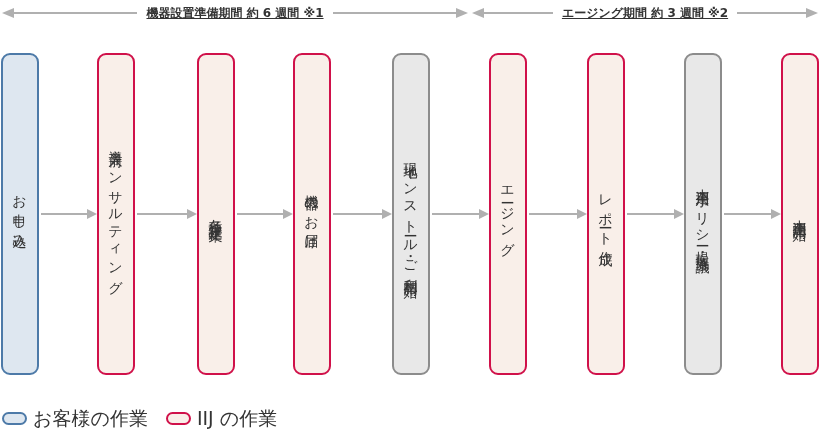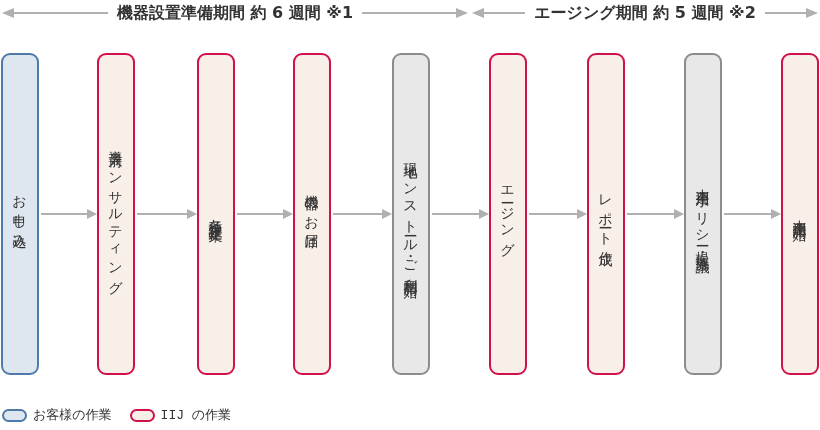--- a/index.html
+++ b/index.html
@@ -9,21 +9,21 @@
     --arrow:#b0b0b0;           --text:#333333;
   }
   * { margin:0; padding:0; box-sizing:border-box; }
   html,body { background:#fff; }
   body { font-family:"DejaVu Sans","Liberation Sans",sans-serif; color:var(--text); }
   .canvas { position:relative; width:820px; height:430px; background:#fff; overflow:hidden; }
 
   
   .phase { position:absolute; top:6px; height:14px; display:flex; align-items:center; }
   .phase .line { flex:1; height:2px; background:var(--arrow); }
-  .phase .label { font-size:16px; font-weight:bold; line-height:1; white-space:nowrap; padding:0 9px; color:var(--text); }
+  .phase .label { font-size:12px; font-weight:bold; line-height:1; white-space:nowrap; padding:0 9px; color:var(--text);text-decoration:underline; }
   .tri { width:0; height:0; }
   .tri.left  { border-top:5px solid transparent; border-bottom:5px solid transparent; border-right:12px solid var(--arrow); }
   .tri.right { border-top:5px solid transparent; border-bottom:5px solid transparent; border-left:12px solid var(--arrow); }
 
   
   .step { position:absolute; top:53px; width:38px; height:322px; border-radius:9px;
           border:2px solid; display:flex; align-items:center; justify-content:center; }
   .step.customer { border-color:var(--customer-border); background:var(--customer-fill); }
   .step.iij      { border-color:var(--iij-border);      background:var(--iij-fill); }
   .step.both     { border-color:var(--both-border);     background:var(--both-fill); }
@@ -37,39 +37,39 @@
                       border-top:5px solid transparent; border-bottom:5px solid transparent;
                       border-left:10px solid var(--arrow); }
 
   
   .legend { position:absolute; left:2px; top:409px; display:flex; align-items:center; gap:18px; }
   .legend-item { display:flex; align-items:center; gap:6px; }
   .swatch { width:25px; height:13px; border-radius:7px; border:2px solid; }
   .swatch.customer { border-color:var(--customer-border); background:var(--customer-fill); }
   .swatch.iij      { border-color:var(--iij-border);      background:var(--iij-fill); }
   .swatch.both     { border-color:var(--both-border);     background:var(--both-fill); }
-  .legend-label { font-size:13px; line-height:1; color:var(--text); white-space:nowrap;font-family:Liberation Mono, monospace; }
+  .legend-label { font-size:19px; line-height:1; color:var(--text); white-space:nowrap; }
 </style>
 </head>
 <body>
 
 <div class="canvas">
 
   <div class="phase" style="left:2px; width:466px;">
     <span class="tri left"></span>
     <span class="line"></span>
     <span class="label">機器設置準備期間 約 6 週間 ※1</span>
     <span class="line"></span>
     <span class="tri right"></span>
   </div>
 
   <div class="phase" style="left:472px; width:346px;">
     <span class="tri left"></span>
     <span class="line"></span>
-    <span class="label">エージング期間 約 5 週間 ※2</span>
+    <span class="label">エージング期間 約 3 週間 ※2</span>
     <span class="line"></span>
     <span class="tri right"></span>
   </div>
 
   <div class="step customer" style="left:1px;">
     <span class="vtext">お申し込み</span>
   </div>
   <div class="step iij" style="left:97px;">
     <span class="vtext">導入前コンサルティング</span>
   </div>

